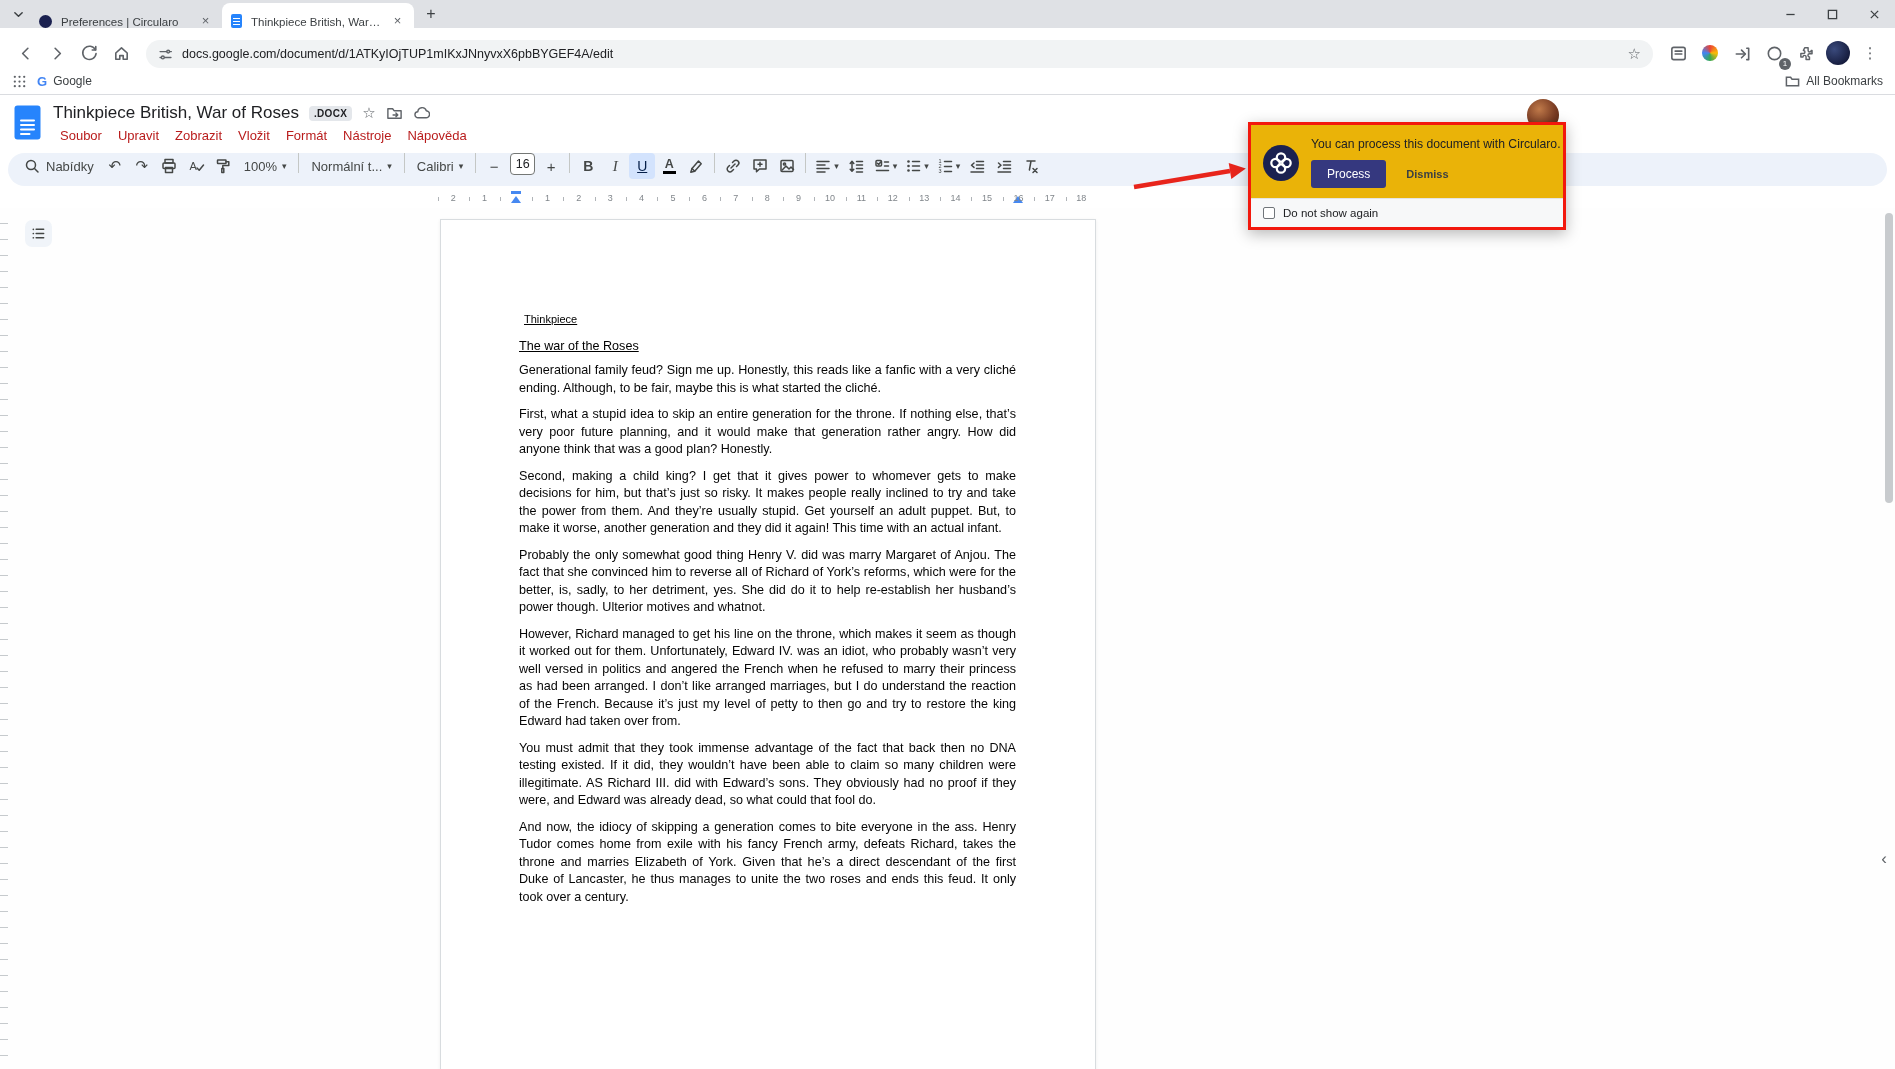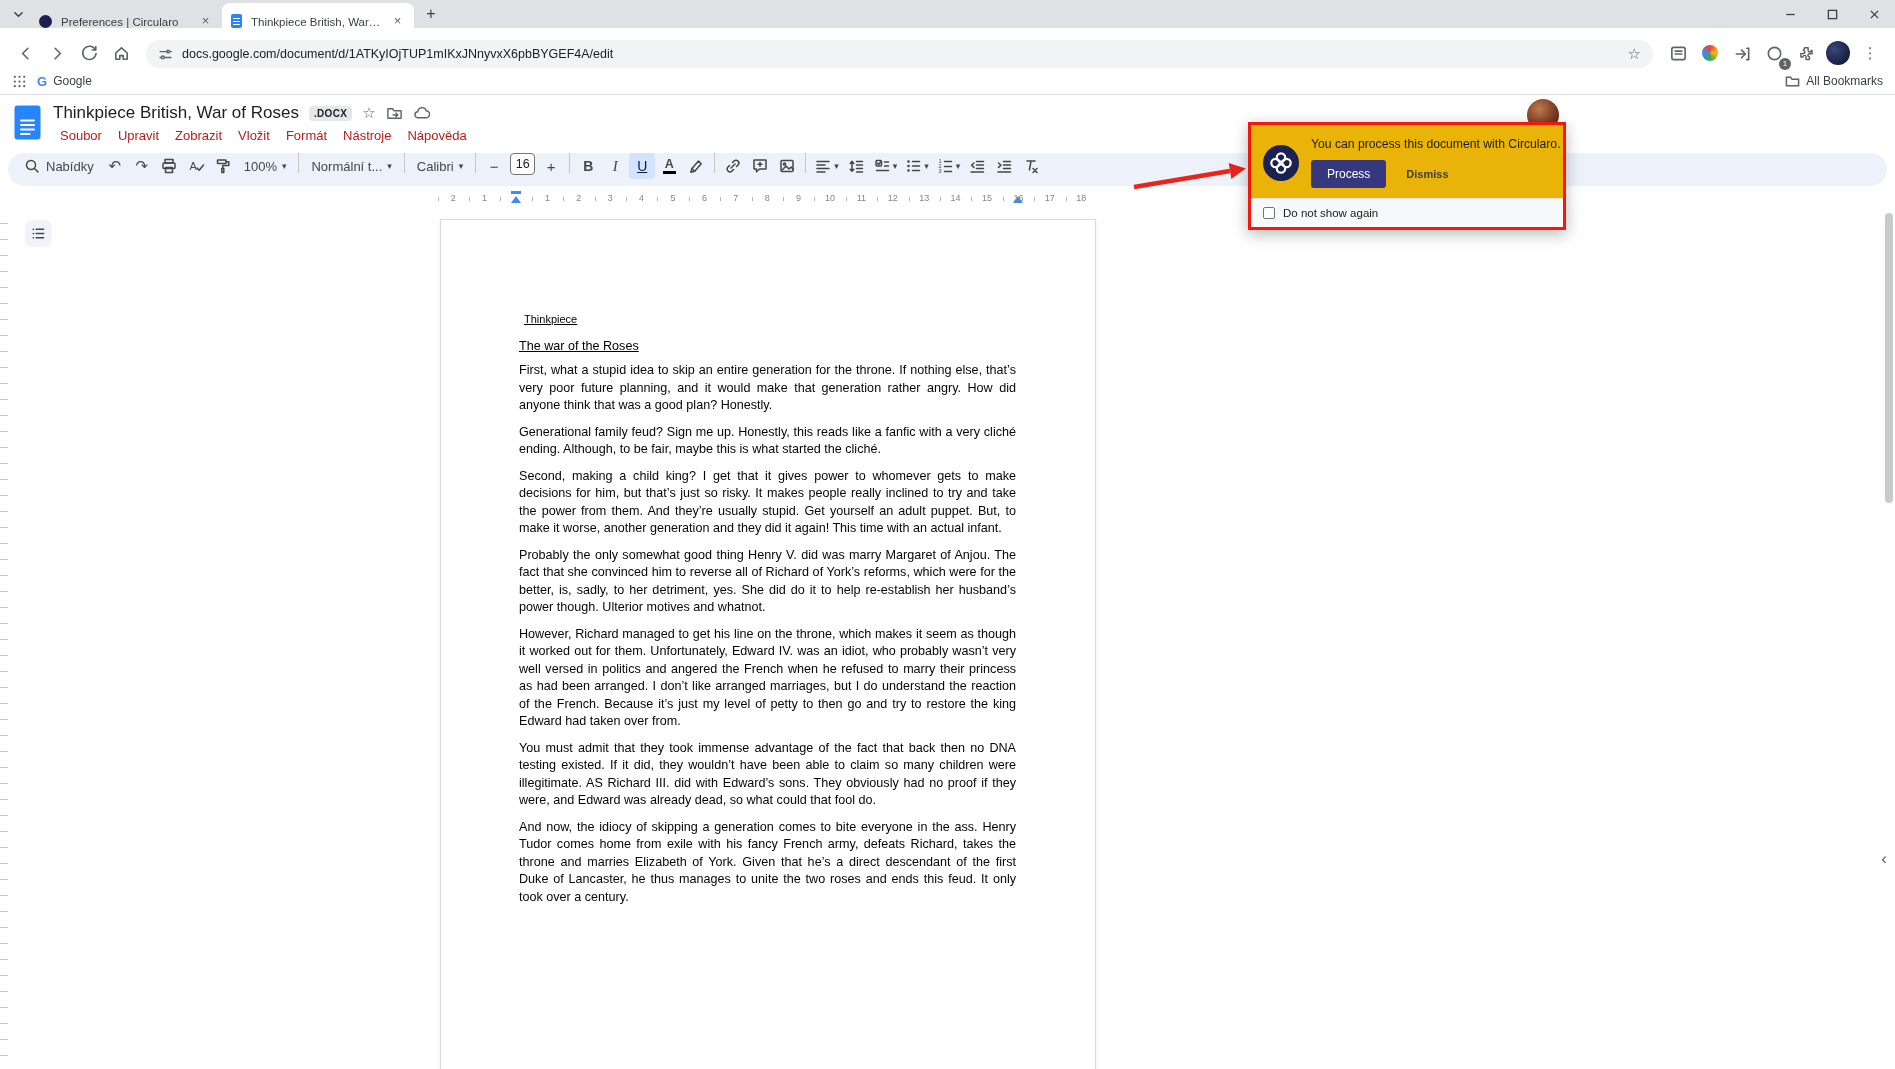--- a/index.html
+++ b/index.html
@@ -482,22 +482,22 @@
           <path d="M5.5 3.5h8M5.5 8h8M5.5 12.5h8"></path>
           <circle cx="2.5" cy="3.5" r="0.9" fill="#444746" stroke="none"></circle>
           <circle cx="2.5" cy="8" r="0.9" fill="#444746" stroke="none"></circle>
           <circle cx="2.5" cy="12.5" r="0.9" fill="#444746" stroke="none"></circle>
         </svg>
     </div>
     <div class="page">
       <h1 class="doc-h">Thinkpiece</h1>
       <div class="doc-sub">The war of the Roses</div>
       <div>
+          <p class="doc-para">Generational family feud? Sign me up. Honestly, this reads like a fanfic with a very cliché ending. Although, to be fair, maybe this is what started the cliché.</p>
           <p class="doc-para">First, what a stupid idea to skip an entire generation for the throne. If nothing else, that’s very poor future planning, and it would make that generation rather angry. How did anyone think that was a good plan? Honestly.</p>
-          <p class="doc-para">Generational family feud? Sign me up. Honestly, this reads like a fanfic with a very cliché ending. Although, to be fair, maybe this is what started the cliché.</p>
           <p class="doc-para">Second, making a child king? I get that it gives power to whomever gets to make decisions for him, but that’s just so risky. It makes people really inclined to try and take the power from them.  And they’re usually stupid. Get yourself an adult puppet. But, to make it worse, another generation and they did it again! This time with an actual infant.</p>
           <p class="doc-para">Probably the only somewhat good thing Henry V. did was marry Margaret of Anjou. The fact that she convinced him to reverse all of Richard of York’s reforms, which were for the better, is, sadly, to her detriment, yes. She did do it to help re-establish her husband’s power though. Ulterior motives and whatnot.</p>
           <p class="doc-para">However, Richard managed to get his line on the throne, which makes it seem as though it worked out for them. Unfortunately, Edward IV. was an idiot, who probably wasn’t very well versed in politics and angered the French when he refused to marry their princess as had been arranged.  I don’t like arranged marriages, but I do understand the reaction of the French. Because it’s just my level of petty to then go and try to restore the king Edward had taken over from.</p>
           <p class="doc-para">You must admit that they took immense advantage of the fact that back then no DNA testing existed. If it did, they wouldn’t have been able to claim so many children were illegitimate. AS Richard III. did with Edward’s sons. They obviously had no proof if they were, and Edward was already dead, so what could that fool do.</p>
           <p class="doc-para">And now, the idiocy of skipping a generation comes to bite everyone in the ass. Henry Tudor comes home from exile with his fancy French army, defeats Richard, takes the throne and marries Elizabeth of York. Given that he’s a direct descendant of the first Duke of Lancaster, he thus manages to unite the two roses and ends this feud. It only took over a century.</p>
         </div>
     </div>
     <div class="scroll-thumb"></div>
     <div class="panel-chevron">‹</div>
   </div>

